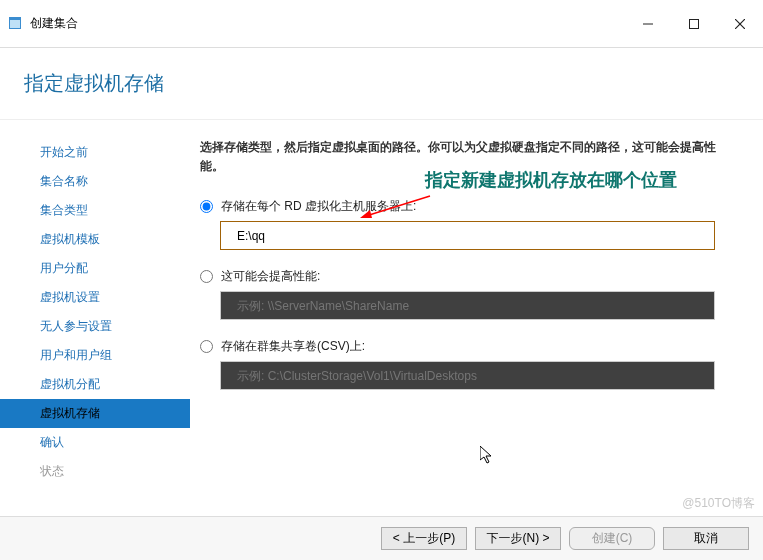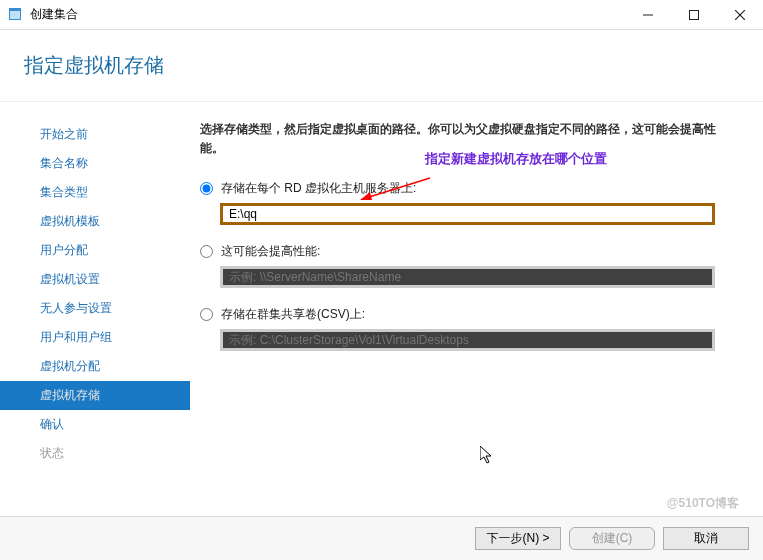--- a/index.html
+++ b/index.html
@@ -6,21 +6,21 @@
     body {
       font-family: "Microsoft YaHei", "Segoe UI", Tahoma, sans-serif;
       font-size: 12px;
       background: #fff;
       width: 763px;
       height: 560px;
       overflow: hidden;
       position: relative;
     }
     .titlebar {
-      height: 30px;
+      height: 48px;
       display: flex;
       align-items: center;
       border-bottom: 1px solid #ddd;
       padding-left: 8px;
     }
     .titlebar .app-icon {
       width: 16px; height: 16px;
       margin-right: 6px;
       display: inline-flex;
       align-items: center;
@@ -62,21 +62,21 @@
       padding: 18px 0 0 0;
     }
     .sidebar .nav-item {
       padding: 6px 8px 6px 40px;
       color: #1e6fb4;
       font-size: 12px;
       cursor: pointer;
     }
     .sidebar .nav-item.active {
       background: #1979c4;
-      color: #e5e5e5;
+      color: #000000;
     }
     .sidebar .nav-item.muted {
       color: #999;
     }
     .main {
       flex: 1;
       padding: 18px 28px 0 10px;
       position: relative;
     }
     .desc { color: #333; line-height: 1.6; margin-bottom: 22px; font-weight: bold; }
@@ -85,36 +85,36 @@
       align-items: center;
       gap: 8px;
       margin-bottom: 6px;
     }
     .option-row input[type="radio"] {
       width: 13px; height: 13px;
     }
     .option-row label { color: #222; }
     .text-input {
       width: 495px;
-      height: 22px;
-      border: 3px solid #a16207;
-      padding: 2px 6px;
+      height: 29px;
+      border: 1px solid #a16207;
+      padding: 2px 16px;
       font-size: 12px;
       margin-left: 20px;
       margin-bottom: 18px;
       font-family: inherit;
     }
     .text-input:disabled, .text-input.gray {
       background: #404040; border-color: #ccc; color: #999;
     }
     .annotation {
       position: absolute;
-      color: #6d28d9;
+      color: #0f766e;
       font-weight: bold;
-      font-size: 13px;
+      font-size: 18px;
       left: 235px;
       top: 48px;
       pointer-events: none;
     }
     .arrow {
       position: absolute;
       left: 168px;
       top: 72px;
       pointer-events: none;
     }
@@ -141,24 +141,23 @@
       font-family: inherit;
     }
     .btn:disabled { color: #999; background: #efefef; border-radius: 6px; }
     .cursor {
       position: absolute;
       left: 480px; top: 446px;
       pointer-events: none;
     }
     .watermark {
       position: absolute;
-      right: 24px; bottom: 48px;
+      right: 8px; bottom: 48px;
       color: #aaa; opacity: .65;
       font-size: 12px;
-      font-weight: bold;
     }
   </style>
 </head>
 <body>
 
 <div class="titlebar">
   <span class="app-icon">
     <svg viewBox="0 0 16 16">
         <rect x="1" y="3" width="12" height="10" fill="#3b8dd0"></rect>
         <rect x="2" y="4" width="10" height="8" fill="#bfe1f7"></rect>
@@ -233,20 +232,21 @@
     
     <div class="option-row">
       <input type="radio" name="storage" style="">
       <label>存储在群集共享卷(CSV)上:</label>
     </div>
     <input class="text-input gray" type="text" disabled="" placeholder="示例: C:\ClusterStorage\Vol1\VirtualDesktops" style="">
   </div>
 </div>
 
 <div class="footer">
+  <button class="btn">&lt; 上一步(P)</button>
   <button class="btn">下一步(N) &gt;</button>
   <button class="btn" disabled="">创建(C)</button>
   <button class="btn">取消</button>
 </div>
 
 <svg class="cursor" width="16" height="20" viewBox="0 0 16 20">
   <path d="M0,0 L0,14 L4,11 L7,17 L9,16 L6,10 L11,10 Z" fill="#fff" stroke="#000" stroke-width="1"></path>
 </svg>
 
 <div class="watermark">@510TO博客</div>

